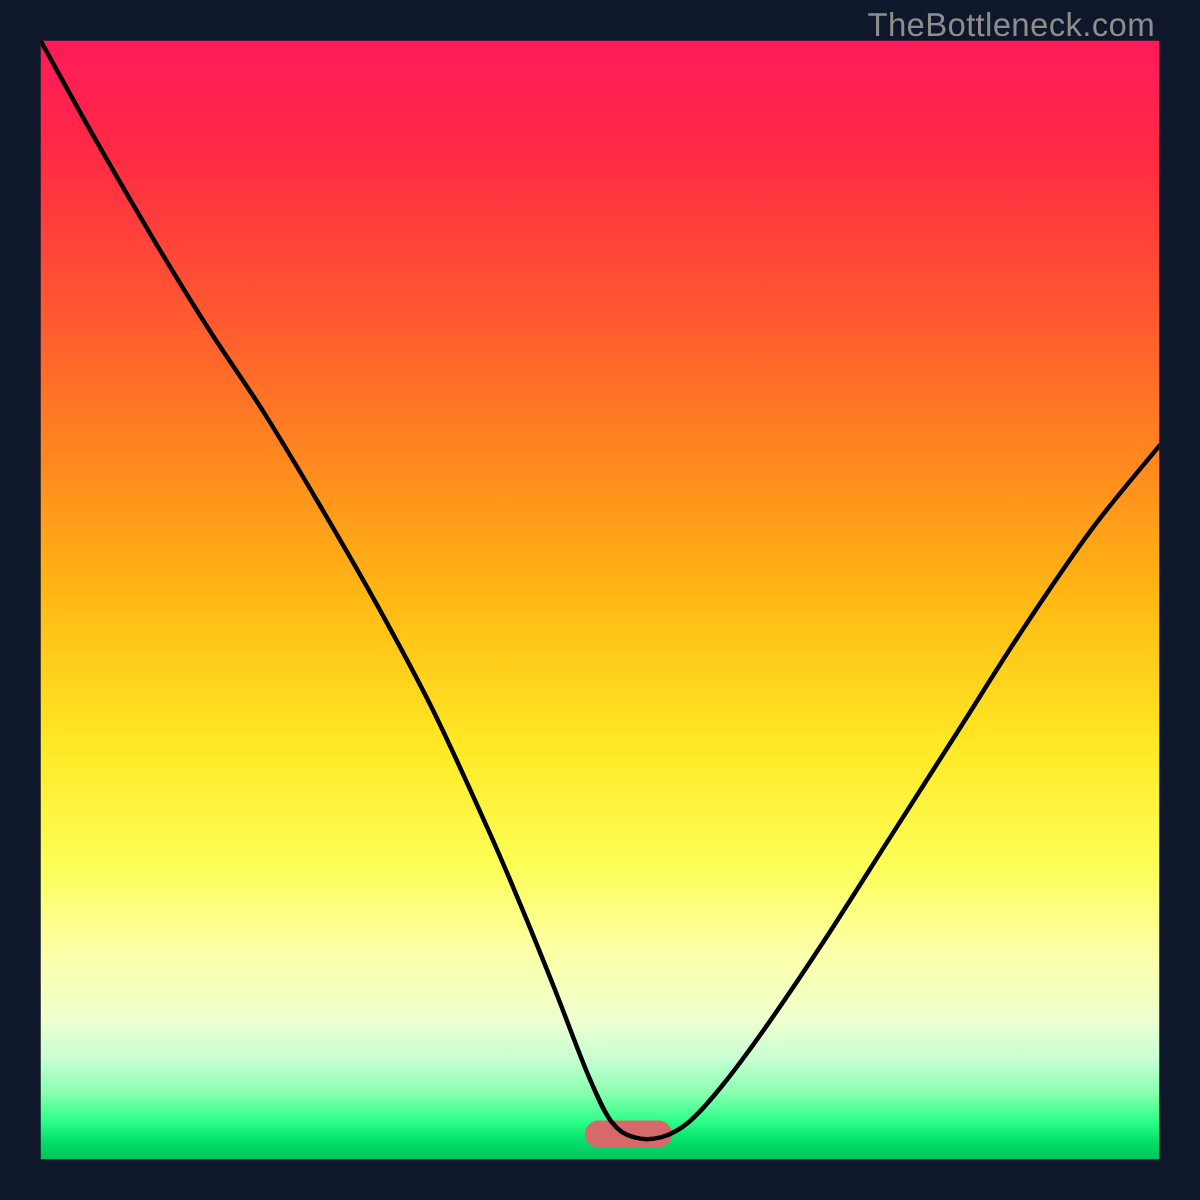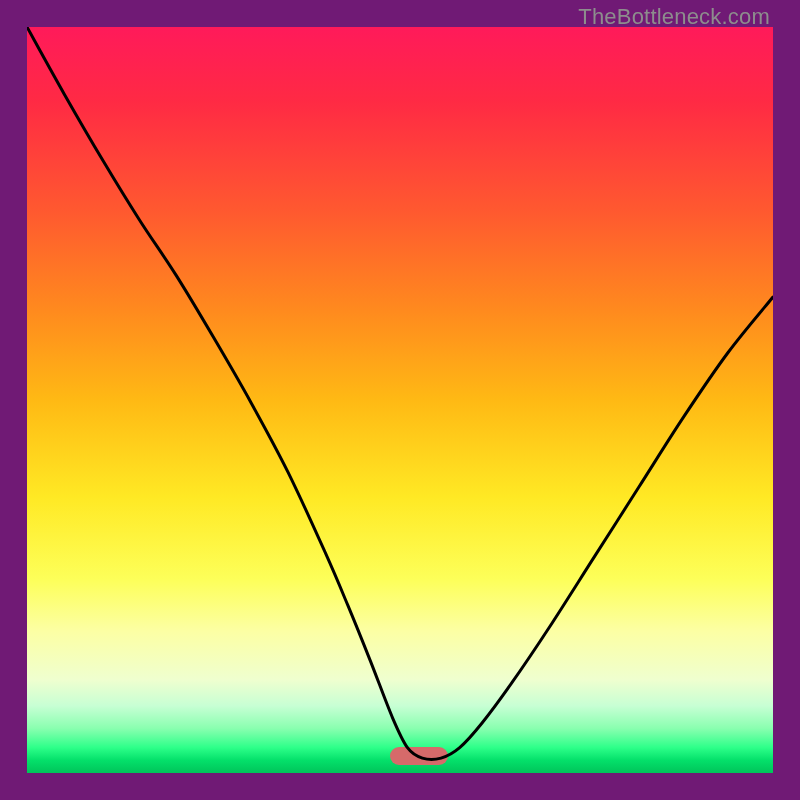--- a/index.html
+++ b/index.html
@@ -10,21 +10,21 @@
     background: #000;
     overflow: hidden;
     font-family: Arial, Helvetica, sans-serif;
   }
   .frame {
     position: absolute;
     left: 0;
     top: 0;
     width: 800px;
     height: 800px;
-    background: #701a75;
+    background: #0f172a;
   }
   .plot-area {
     position: absolute;
     left: 27px;
     top: 27px;
     width: 746px;
     height: 746px;
     overflow: hidden;
   }
   

